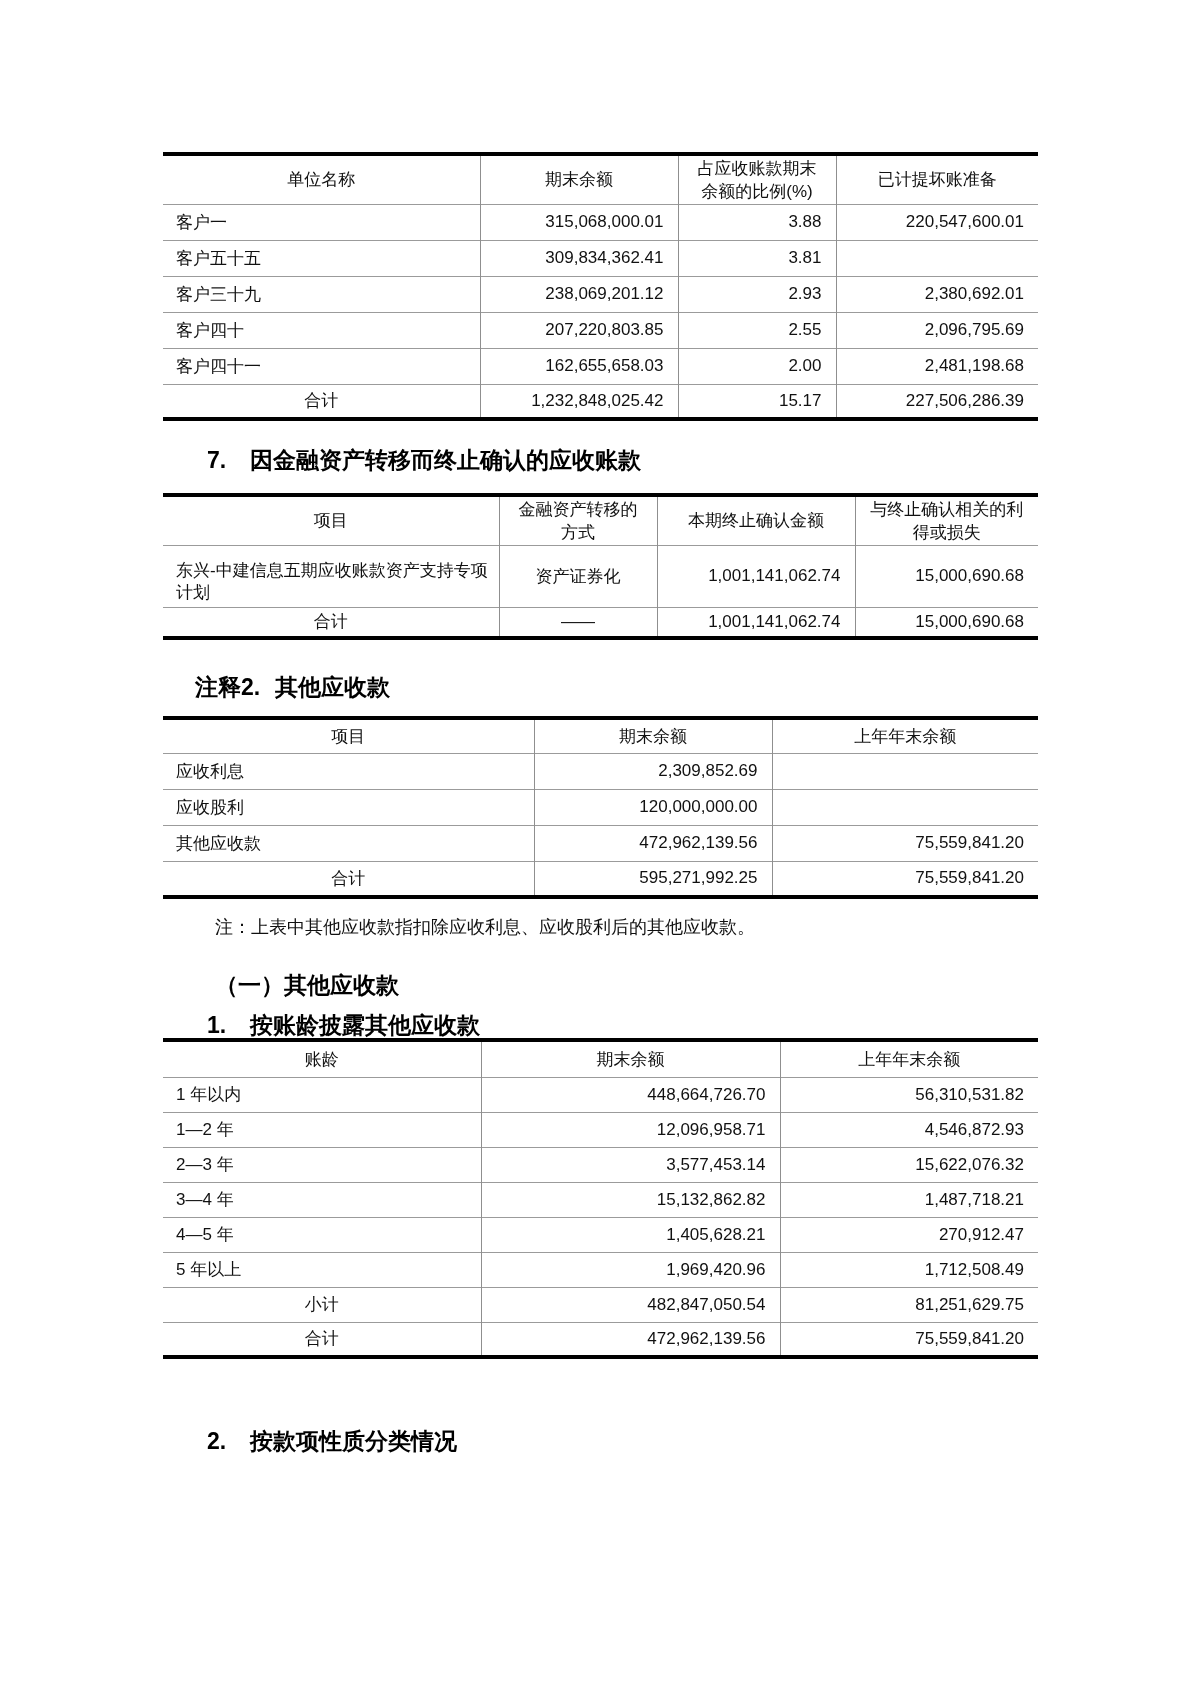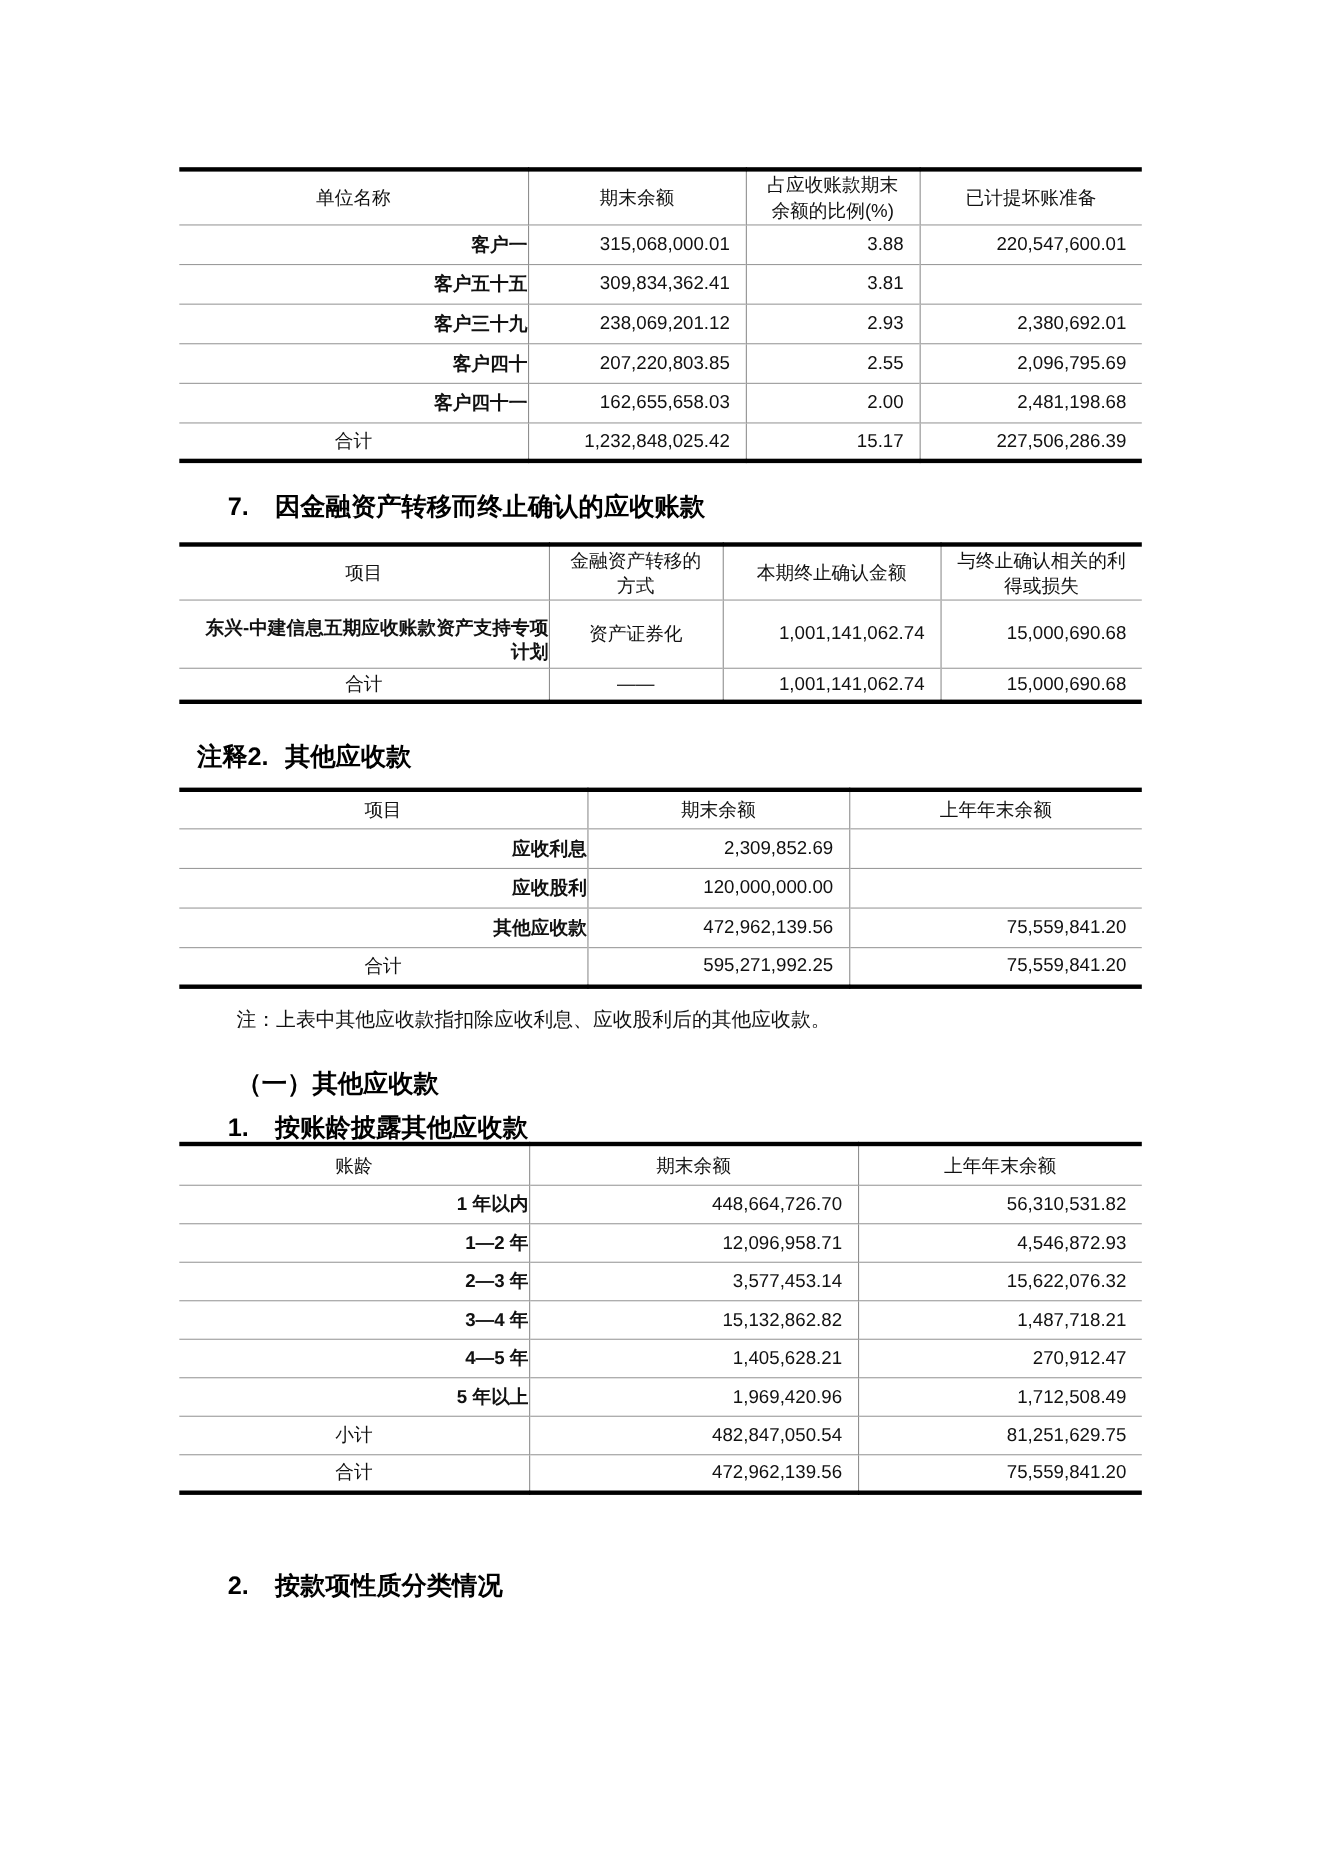--- a/index.html
+++ b/index.html
@@ -33,21 +33,21 @@
     border-top: 1px solid #9b9b9b;
   }
   td:not(:last-child), th:not(:last-child) {
     border-right: 1px solid #8f8f8f;
   }
   .th {
     text-align: center;
     white-space: pre-line;
     line-height: 23px;
   }
-  .c-name { text-align: right; padding-left: 13px; font-weight: bold; }
+  .c-name { text-align: left; padding-left: 13px; }
   .c-num  { text-align: right; padding-right: 14px; }
   .c-center { text-align: center; }
   .t1-header { height: 50px; }
   .t1-row { height: 36px; }
   .t1-total { height: 35px; }
   .t2-header { height: 50px; }
   .t2-row { height: 50px; }
   .t2-row td.c-name { line-height: 22px; padding-top: 14px; padding-bottom: 3px; }
   .t2-total { height: 31px; }
   .t3-header { height: 35px; }
@@ -59,21 +59,21 @@
     font-size: 23px;
     line-height: 26px;
     color: #000;
   }
   .heading .num {
     display: inline-block;
   }
   #h-sec7 { margin-top: 26px; margin-left: 44px; }
   #h-sec7 .num { width: 43px; }
   #tbl-derecognized { margin-top: 20px; }
-  #h-note2 { margin-top: 34px; margin-left: 16px; }
+  #h-note2 { margin-top: 34px; margin-left: 32px; }
   #h-note2 .num { width: 80px; }
   #tbl-other { margin-top: 16px; }
   #note-line {
     margin-top: 17px; margin-left: 52px;
     font-size: 18px; line-height: 22px; color: #111;
   }
   #h-sub1 { margin-top: 34px; margin-left: 52px; }
   #h-sub1-1 { margin-top: 14px; margin-left: 44px; }
   #h-sub1-1 .num { width: 43px; }
   #tbl-aging { margin-top: 0; }

